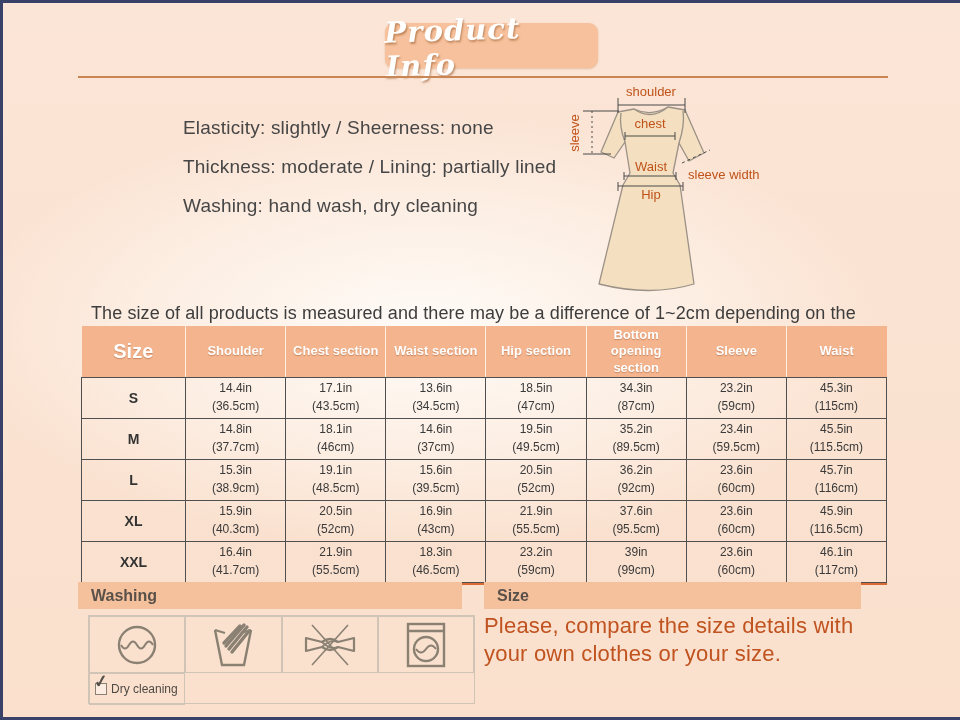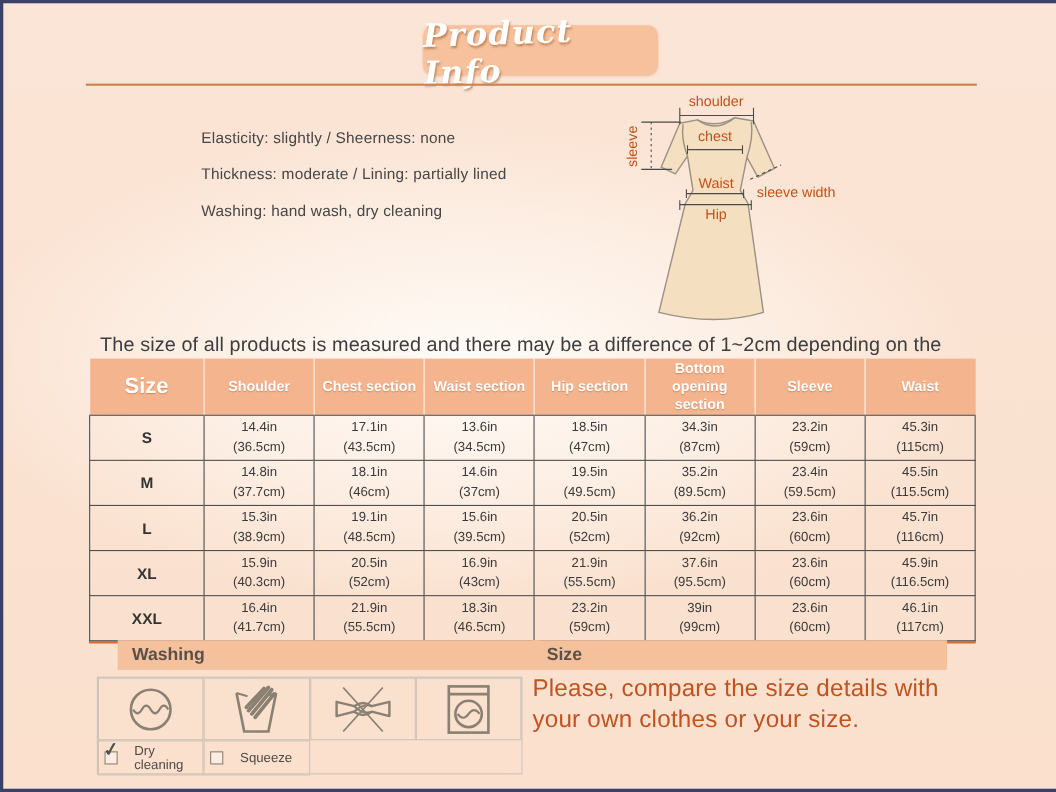--- a/index.html
+++ b/index.html
@@ -23,21 +23,21 @@
   }
   .banner span{
     font-family:"DejaVu Serif", serif; font-style:italic; font-weight:bold;
     font-size:29px; color:#ffffff; letter-spacing:1px;
     text-shadow:1px 2px 2px rgba(150,85,40,.55);
     transform:rotate(-2deg);
   }
   .title-rule{ position:absolute; left:75px; top:73px; width:810px; height:2px; background:#c98553; }
 
   
-  .info{ position:absolute; left:180px; top:114px; font-size:14px; color:#464646; }
+  .info{ position:absolute; left:180px; top:114px; font-size:19px; color:#464646; }
   .info div{ margin-bottom:17px; letter-spacing:.2px; }
 
   
   .diagram{ position:absolute; left:558px; top:78px; width:262px; height:222px; }
 
   
   .note{ position:absolute; left:88px; top:300px; font-size:18px; color:#3d3d3d; letter-spacing:.1px; }
 
   
   .tablewrap{ position:absolute; left:78px; top:323px; width:806px; border-bottom:2px solid #d96a33; }
@@ -56,31 +56,31 @@
   }
   td span{ display:block; line-height:1.45; }
   td.size-cell{ font-weight:bold; font-size:14px; color:#333; }
 
   
   .secbar{
     position:absolute; height:27px; background:#f5c09c;
     display:flex; align-items:center; padding-left:13px;
     font-size:16px; font-weight:bold; color:#595149;
   }
-  #washing-bar{ left:104px; top:579px; width:384px; }
+  #washing-bar{ left:75px; top:579px; width:384px; }
   #size-bar{ left:481px; top:579px; width:377px; }
 
   
   .washgrid{
     position:absolute; left:85px; top:612px; width:387px; height:89px;
     display:grid; grid-template-columns:repeat(4,1fr); grid-template-rows:57px 32px;
     border:1px solid #cfc4b6;
   }
   .washgrid .cell{ border:1px solid #cfc4b6; display:flex; align-items:center; justify-content:center; }
-  .washgrid .lbl{ justify-content:flex-start; padding-left:5px; font-size:12px; color:#4f4a43; line-height:1.05;gap:11px; }
+  .washgrid .lbl{ justify-content:flex-start; padding-left:5px; font-size:12px; color:#4f4a43; line-height:1.05; }
   .cb{ position:relative; width:12px; height:12px; border:1.5px solid #8a8173; margin-right:4px; flex:0 0 12px; background:rgba(255,255,255,.4); }
   .cb.checked::after{
     content:"✓"; position:absolute; left:-2px; top:-11px;
     font-size:17px; font-weight:bold; color:#55504a; transform:rotate(-8deg);
   }
 
   
   .size-orange{
     position:absolute; left:481px; top:609px; width:410px;
     font-size:22px; color:#c0531f; line-height:1.28; letter-spacing:.2px;
@@ -381,24 +381,20 @@
         <line x1="7" y1="10" x2="43" y2="10"></line>
         <circle cx="25" cy="28" r="12"></circle>
         <path d="M15,28 q5,7 10,0 q5,-7 10,0" stroke-width="2"></path>
       </svg>
     </div>
 
     <div class="cell lbl">
       <span class="cb checked"></span>
       <span>Dry cleaning</span>
     </div>
-    <div class="cell lbl">
-      <span class="cb"></span>
-      <span>Squeeze</span>
-    </div>
   </div>
 
   <div class="secbar" id="size-bar">
     <span>Size</span>
   </div>
   <div class="size-orange">Please, compare the size details with your own clothes or your size.</div>
 
 </div>
 
 </body></html>

